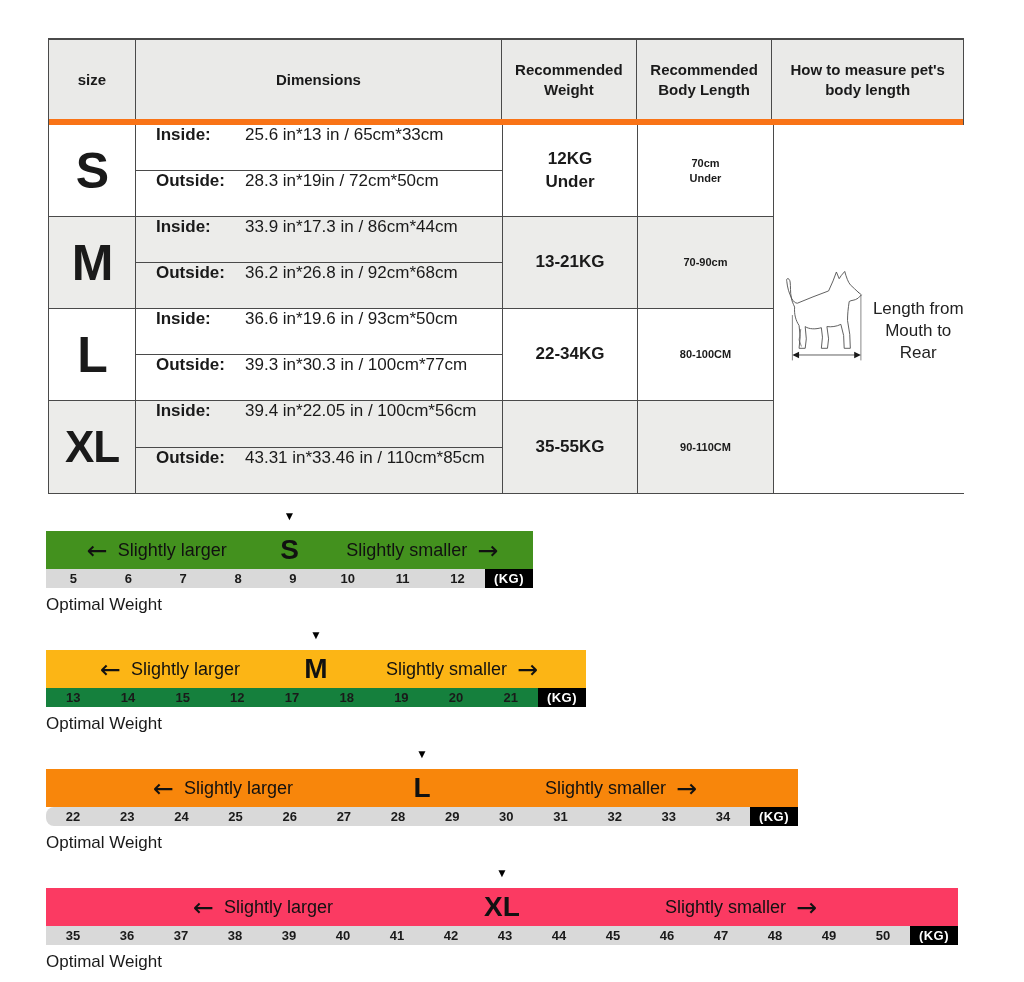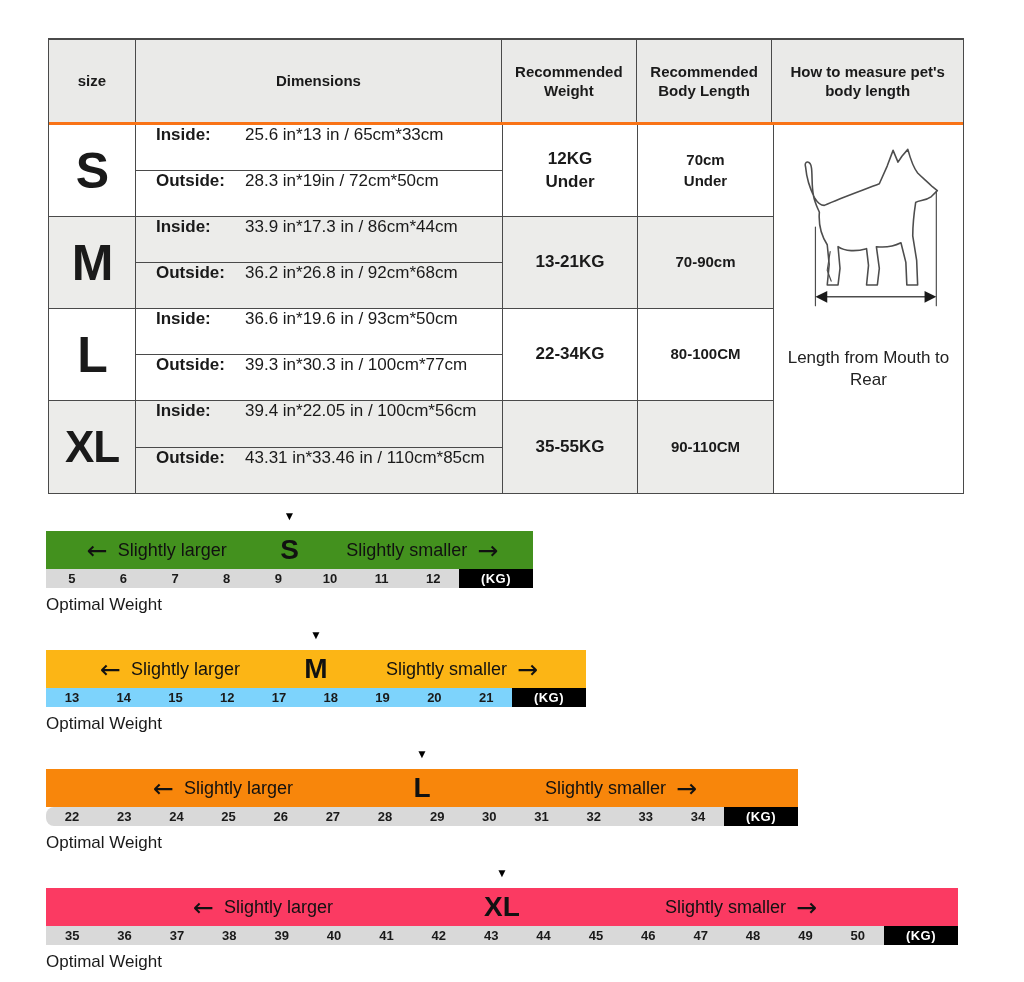--- a/index.html
+++ b/index.html
@@ -7,21 +7,21 @@
   body { position: relative; height: 982px; overflow: hidden; }
 
   
   .size-table {
     margin: 38px 0 0 48px;
     width: 916px;
     border: 1px solid #4a4a4a;
     border-top-width: 2px;
     background: #fff;
   }
-  .thead { display: flex; height: 85px; background: #eaeae8; border-bottom: 3px solid #f97316; }
+  .thead { display: flex; height: 85px; background: #eaeae8; border-bottom: 6px solid #f97316; }
   .th {
     display: flex; align-items: center; justify-content: center;
     text-align: center; font-weight: bold; font-size: 15px; line-height: 1.3;
     border-right: 1px solid #4a4a4a; padding: 4px;
   }
   .col-size { width: 87px; }
   .col-dims { width: 367px; }
   .col-weight { width: 135px; }
   .col-blen { width: 136px; }
   .col-howto { width: 191px; border-right: none; }
@@ -32,40 +32,40 @@
   .trow:last-child { border-bottom: none; }
   .row-alt { background: #ececea; }
   .cell { border-right: 1px solid #4a4a4a; display: flex; align-items: center; justify-content: center; }
   .size-cell { width: 87px; font-weight: bold; font-size: 50px; letter-spacing: -1px; }
   .size-cell.xl { font-size: 44px; }
   .dims-cell { width: 367px; display: flex; flex-direction: column; align-items: stretch; justify-content: center; }
   .dim-half { flex: 1; display: flex; padding-left: 20px; font-size: 17px; gap: 17px; }
   .dim-half:first-child { border-bottom: 1px solid #4a4a4a; }
   .dim-label { font-weight: bold; display: inline-block; min-width: 72px; }
   .weight-cell { width: 135px; flex-direction: column; font-weight: bold; font-size: 17px; line-height: 1.35; text-align: center; }
-  .blen-cell { width: 136px; flex-direction: column; font-weight: bold; font-size: 15px; line-height: 1.35; text-align: center; }
+  .blen-cell { width: 136px; flex-direction: column; font-weight: bold; font-size: 11px; line-height: 1.35; text-align: center; }
   .howto-cell {
-    width: 191px; display: flex; flex-direction: column; align-items: center;
+    width: 191px; display: flex; flex-direction: row; align-items: center;
     padding-top: 14px; background: #fff;
   }
   .dog-svg { display: block; }
   .measure-caption { margin-top: 30px; font-size: 17px; text-align: center; line-height: 1.3; width: 165px; color: #222; }
 
   
   .scales { margin: 15px 0 0 46px; }
   .scale-group { margin-bottom: 13px; }
   .marker { text-align: center; height: 15px; line-height: 15px; font-size: 12px; color: #000; margin-bottom: 7px; }
   .bar { height: 38px; display: flex; align-items: center; color: #111; }
   .bar-side { flex: 1; display: flex; align-items: center; justify-content: center; gap: 10px; font-size: 18px; }
   .arrow-glyph { font-size: 25px; line-height: 1; font-family: "DejaVu Sans", sans-serif; }
   .bar-size-letter { font-size: 28px; font-weight: bold; min-width: 44px; text-align: center; }
   .strip { display: flex; height: 19px; font-size: 13px; font-weight: bold; }
   .numbers { flex: 1; display: flex; }
   .num { flex: 1; text-align: center; line-height: 19px; }
-  .kg-box { width: 74px; text-align: center; line-height: 19px; color: #fff; letter-spacing: 0.5px; }
+  .kg-box { width: 48px; text-align: center; line-height: 19px; color: #fff; letter-spacing: 0.5px; }
   .scale-caption { margin-top: 7px; font-size: 17px; height: 20px; }
 </style>
 </head>
 <body>
 
 <div class="size-table">
   <div class="thead">
     <div class="th col-size">size</div>
     <div class="th col-dims">Dimensions</div>
     <div class="th col-weight">Recommended Weight</div>
@@ -238,21 +238,21 @@
       <div class="bar-side">
         <span class="arrow-glyph">←</span>
         <span>Slightly larger</span>
       </div>
       <div class="bar-size-letter">M</div>
       <div class="bar-side">
         <span>Slightly smaller</span>
         <span class="arrow-glyph">→</span>
       </div>
     </div>
-    <div class="strip" style="background: #7dd3fc;">
+    <div class="strip" style="background: #15803d;">
       <div class="numbers">
 
       <span class="num">13</span>
           <span class="num">14</span>
           <span class="num">15</span>
           <span class="num">12</span>
           <span class="num">17</span>
           <span class="num">18</span>
           <span class="num">19</span>
           <span class="num">20</span>

